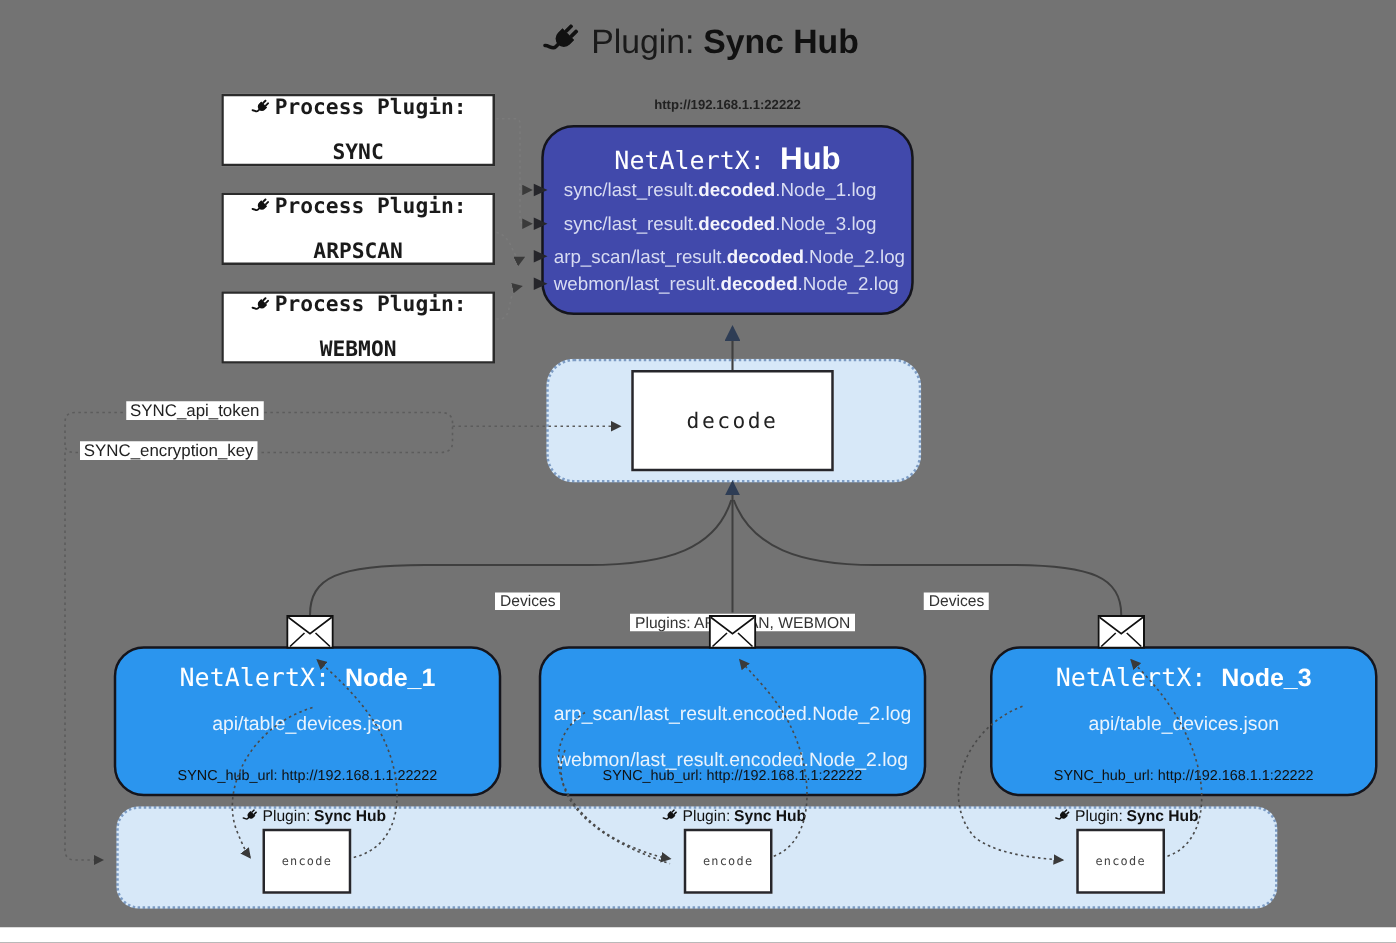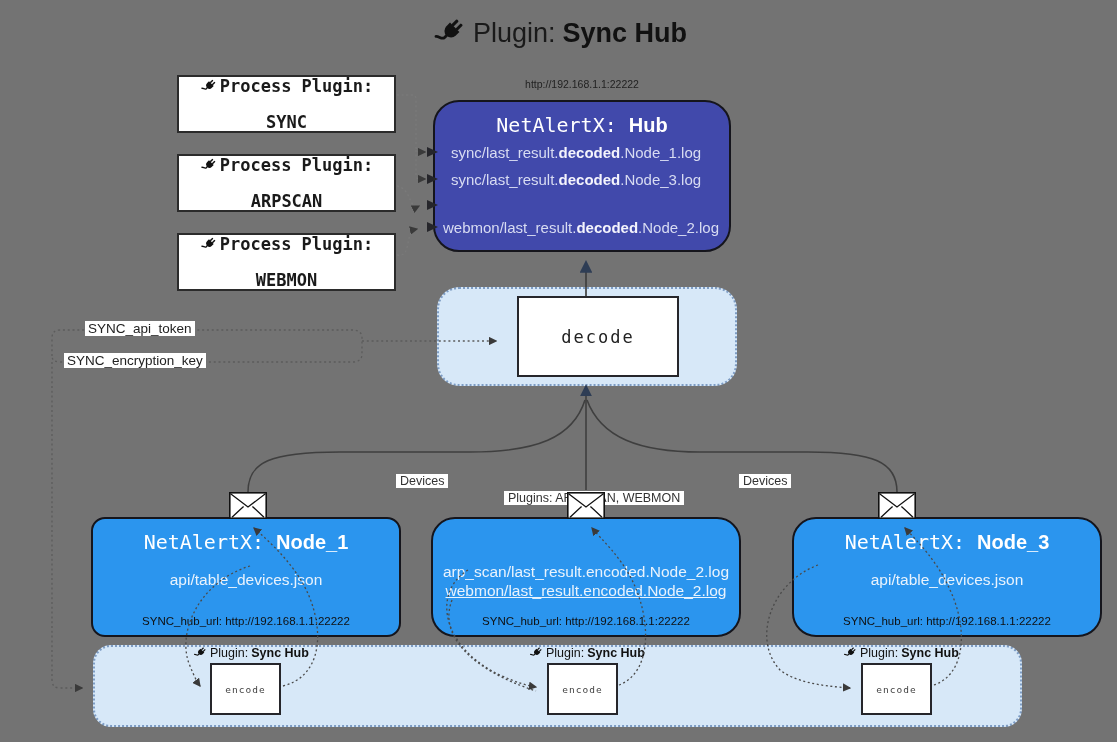--- a/index.html
+++ b/index.html
@@ -7,61 +7,61 @@
          font-family:"Liberation Sans",sans-serif;color:#1a1a1a;}
   .abs{position:absolute;}
   .mono{font-family:"DejaVu Sans Mono","Liberation Mono",monospace;}
 
   
   .title-row{left:432px;top:16px;display:flex;align-items:center;gap:7px;z-index:2;}
   .title-row .t1{font-size:27px;color:#1a1a1a;}
   .title-row .t2{font-size:27px;font-weight:bold;color:#111;}
 
   
-  .hub-url{left:433px;top:78px;width:298px;text-align:center;font-size:10.5px;color:#222;z-index:2;}
+  .hub-url{left:433px;top:78px;width:298px;text-align:center;font-size:10.5px;color:#222;z-index:2;font-weight:bold;}
   .hub{left:433px;top:100px;width:298px;height:152px;background:#4149ab;border:2px solid #15151c;
        border-radius:26px;box-sizing:border-box;z-index:1;}
   .hub-title{position:absolute;top:11px;left:0;width:100%;text-align:center;color:#fff;}
   .hub-title .pre{font-size:20px;}
-  .hub-title .nm{font-size:20px;font-weight:bold;font-family:"Liberation Sans",sans-serif;}
+  .hub-title .nm{font-size:25px;font-weight:bold;font-family:"Liberation Sans",sans-serif;}
   .hub-log{position:absolute;font-size:15px;color:#d8dcf2;white-space:nowrap;text-align:center;}
   .hub-log b{color:#f4f4fc;}
   .hl1{top:42px;left:16px;} .hl2{top:69px;left:16px;} .hl3{top:95px;left:8px;} .hl4{top:117px;left:8px;}
 
   
   .pbox{left:177px;width:219px;height:58px;background:#fff;border:2px solid #2b2b2b;box-sizing:border-box;
         display:flex;flex-direction:column;align-items:center;justify-content:center;z-index:2;font-weight:bold;}
   .pb1{top:75px;} .pb2{top:154px;} .pb3{top:233px;}
   .pbox .r1{display:flex;align-items:center;gap:3px;font-size:17px;}
   .pbox .r2{font-size:17px;margin-top:16px;}
 
   
   .tok{background:#fff;padding:0 3px;font-size:13.5px;color:#222;z-index:6;white-space:nowrap;}
-  .tok1{left:85px;top:321px;} .tok2{left:64px;top:353px;}
+  .tok1{left:101px;top:321px;} .tok2{left:64px;top:353px;}
 
   
   .decode-wrap{left:437px;top:287px;width:300px;height:99px;background:#d7e8f8;
                border:2px dotted #7d9cc4;border-radius:22px;box-sizing:border-box;z-index:1;}
   .decode-box{left:505px;top:296px;width:162px;height:81px;background:#fff;border:2px solid #26262b;
               box-sizing:border-box;display:flex;align-items:center;justify-content:center;
-              font-size:17px;letter-spacing:2px;color:#222;z-index:2;margin-left:12px;}
+              font-size:17px;letter-spacing:2px;color:#222;z-index:2;}
 
   
   .edge{background:#fff;padding:0 4px;font-size:12.5px;color:#333;z-index:6;white-space:nowrap;margin-top:29px;}
   .edgeL{left:396px;top:445px;} .edgeC{left:504px;top:462px;} .edgeR{left:739px;top:445px;}
 
   
   .node{top:517px;width:310px;height:120px;background:#2b95ee;border:2px solid #15151c;
         border-radius:24px;box-sizing:border-box;z-index:1;}
-  .nd1{left:91px;border-radius:14px;} .nd2{left:431px;} .nd3{left:792px;}
+  .nd1{left:91px;} .nd2{left:431px;} .nd3{left:792px;}
   .node-title{position:absolute;top:11px;left:0;width:100%;text-align:center;color:#fff;white-space:nowrap;}
   .node-title .pre{font-size:20px;}
   .node-title .nm{font-size:20px;font-weight:bold;font-family:"Liberation Sans",sans-serif;}
   .nfile{position:absolute;left:0;width:100%;text-align:center;font-size:15.5px;color:#e9f3fd;white-space:nowrap;}
-  .nf-single{top:52px;} .nf-a{top:44px;text-align:center;} .nf-b{top:63px;text-decoration:underline;}
+  .nf-single{top:52px;} .nf-a{top:44px;text-align:center;} .nf-b{top:81px;}
   .nurl{position:absolute;top:96px;left:0;width:100%;text-align:center;font-size:11.5px;color:#101010;}
 
   
   .env{top:492px;width:38px;height:27px;z-index:6;}
   .env1{left:229px;} .env2{left:567px;} .env3{left:878px;}
 
   
   .band{left:93px;top:645px;width:929px;height:82px;background:#d7e8f8;border:2px dotted #7d9cc4;
         border-radius:18px;box-sizing:border-box;z-index:1;}
   .bandlab{top:646px;display:flex;align-items:center;gap:3px;font-size:12.5px;color:#111;z-index:2;white-space:nowrap;}
@@ -108,20 +108,21 @@
   </div>
 
   <div class="abs hub-url">http://192.168.1.1:22222</div>
 
   <div class="abs hub">
     <div class="hub-title mono">
       <span class="pre">NetAlertX: </span><span class="nm">Hub</span>
     </div>
     <div class="hub-log hl1"><span>sync/last_result.</span><b>decoded</b><span>.Node_1.log</span></div>
     <div class="hub-log hl2"><span>sync/last_result.</span><b>decoded</b><span>.Node_3.log</span></div>
+    <div class="hub-log hl3"><span>arp_scan/last_result.</span><b>decoded</b><span>.Node_2.log</span></div>
     <div class="hub-log hl4"><span>webmon/last_result.</span><b>decoded</b><span>.Node_2.log</span></div>
   </div>
 
   <div class="abs pbox pb1 mono">
     <div class="r1">
         <svg width="17" height="17" viewBox="0 0 24 24">
           <use href="#plugShape"></use>
         </svg>
         <span>Process Plugin:</span>
       </div>

